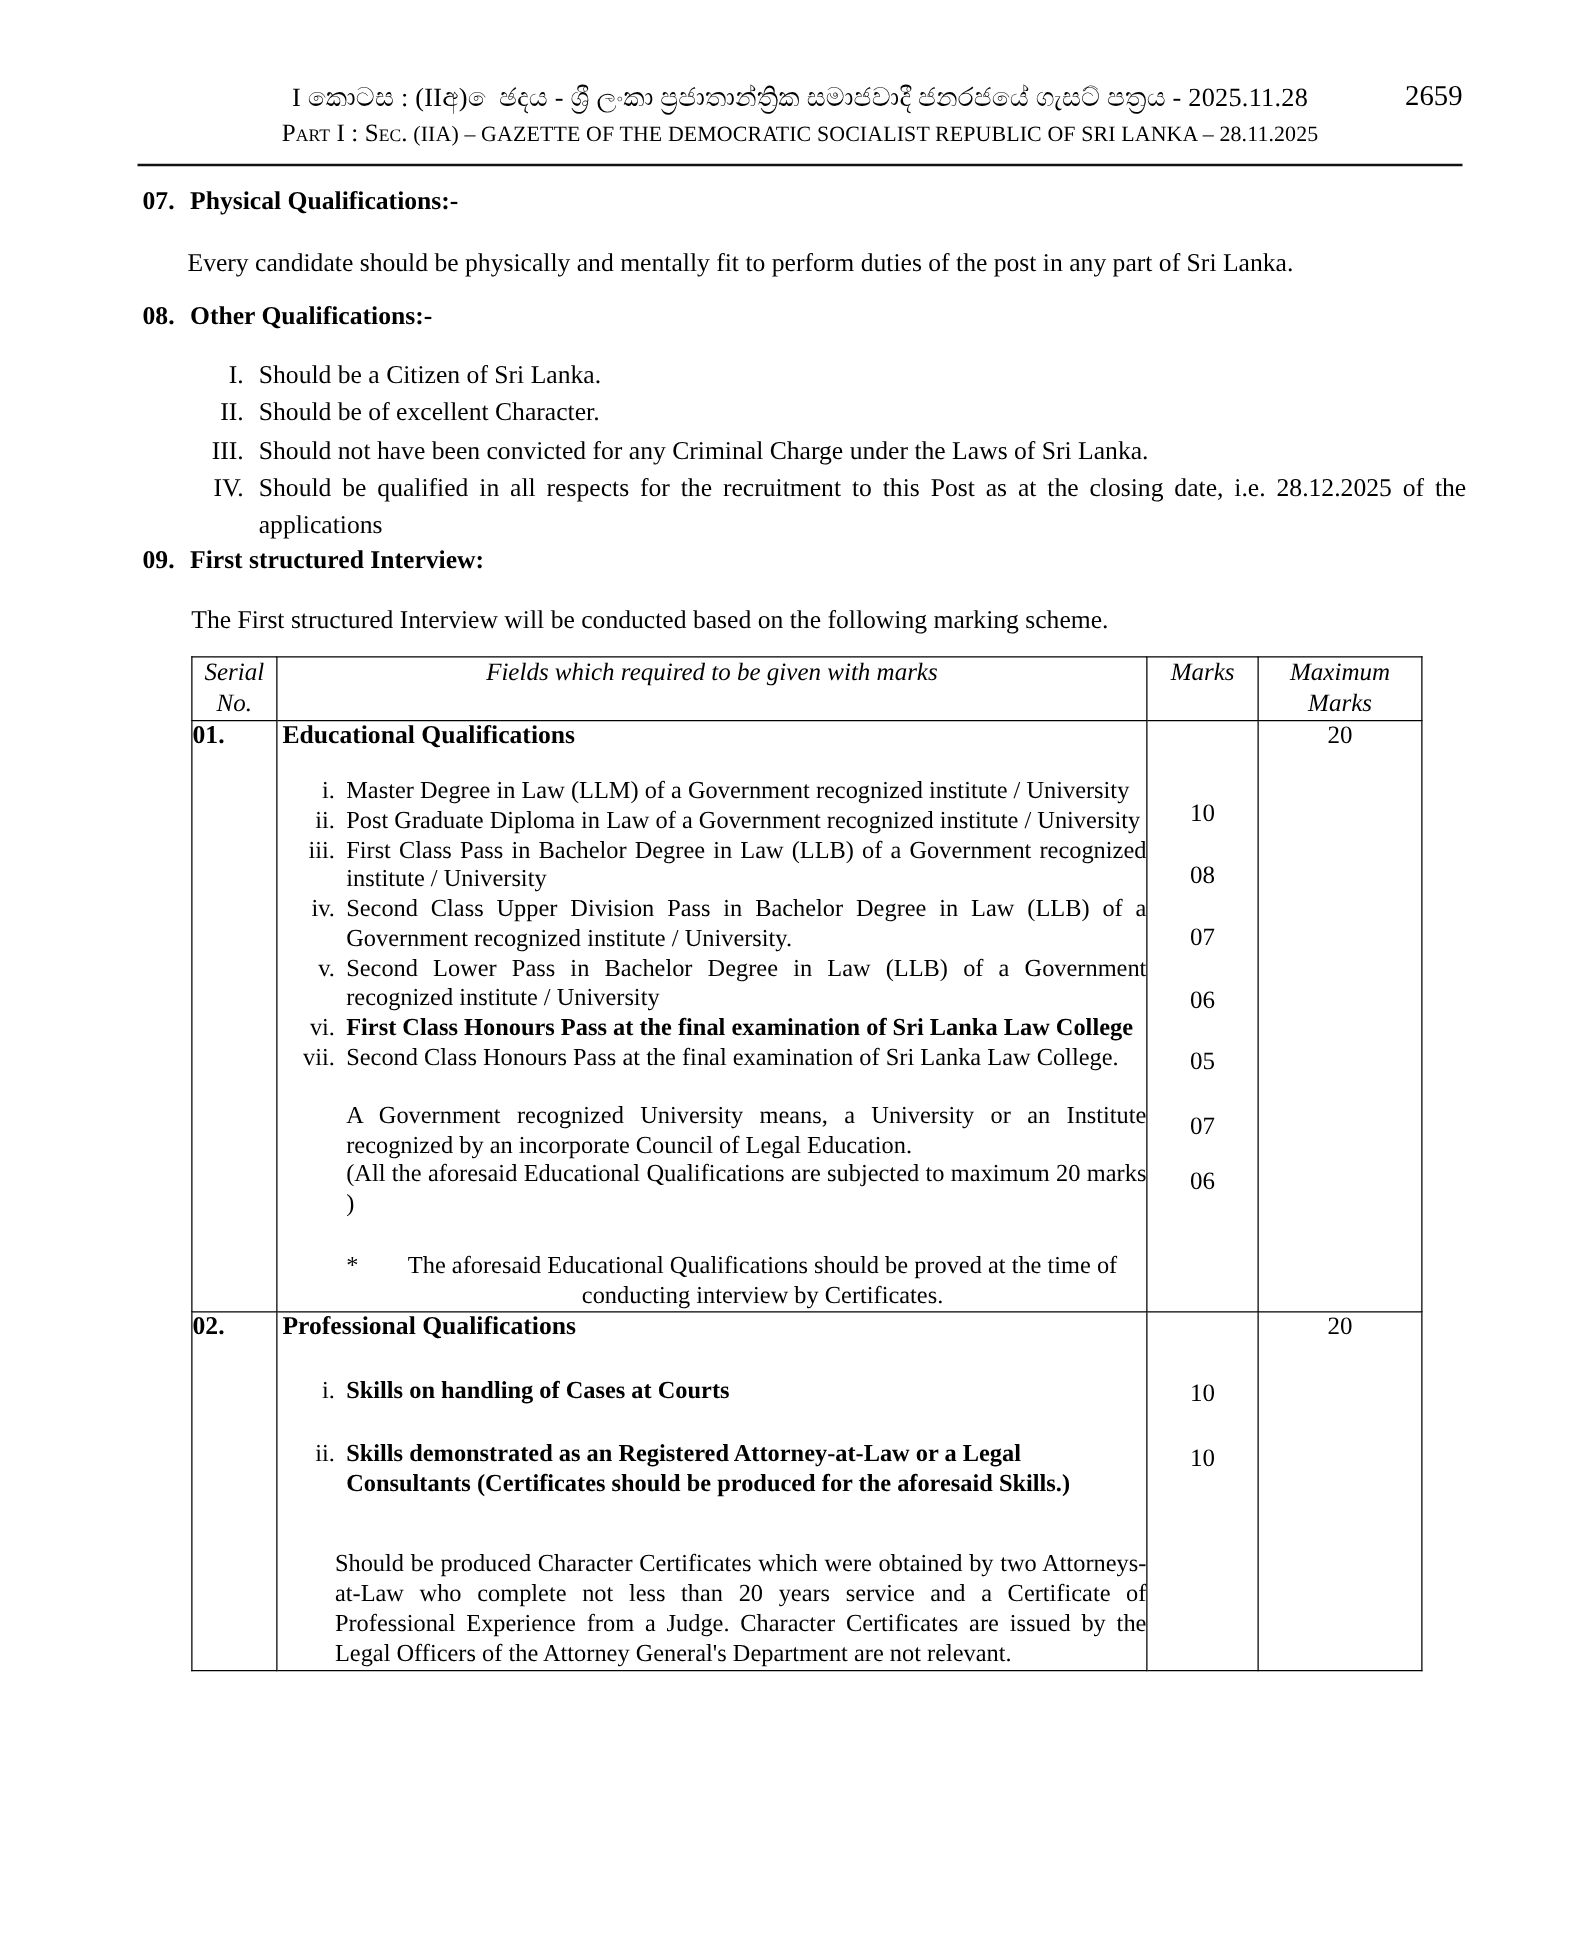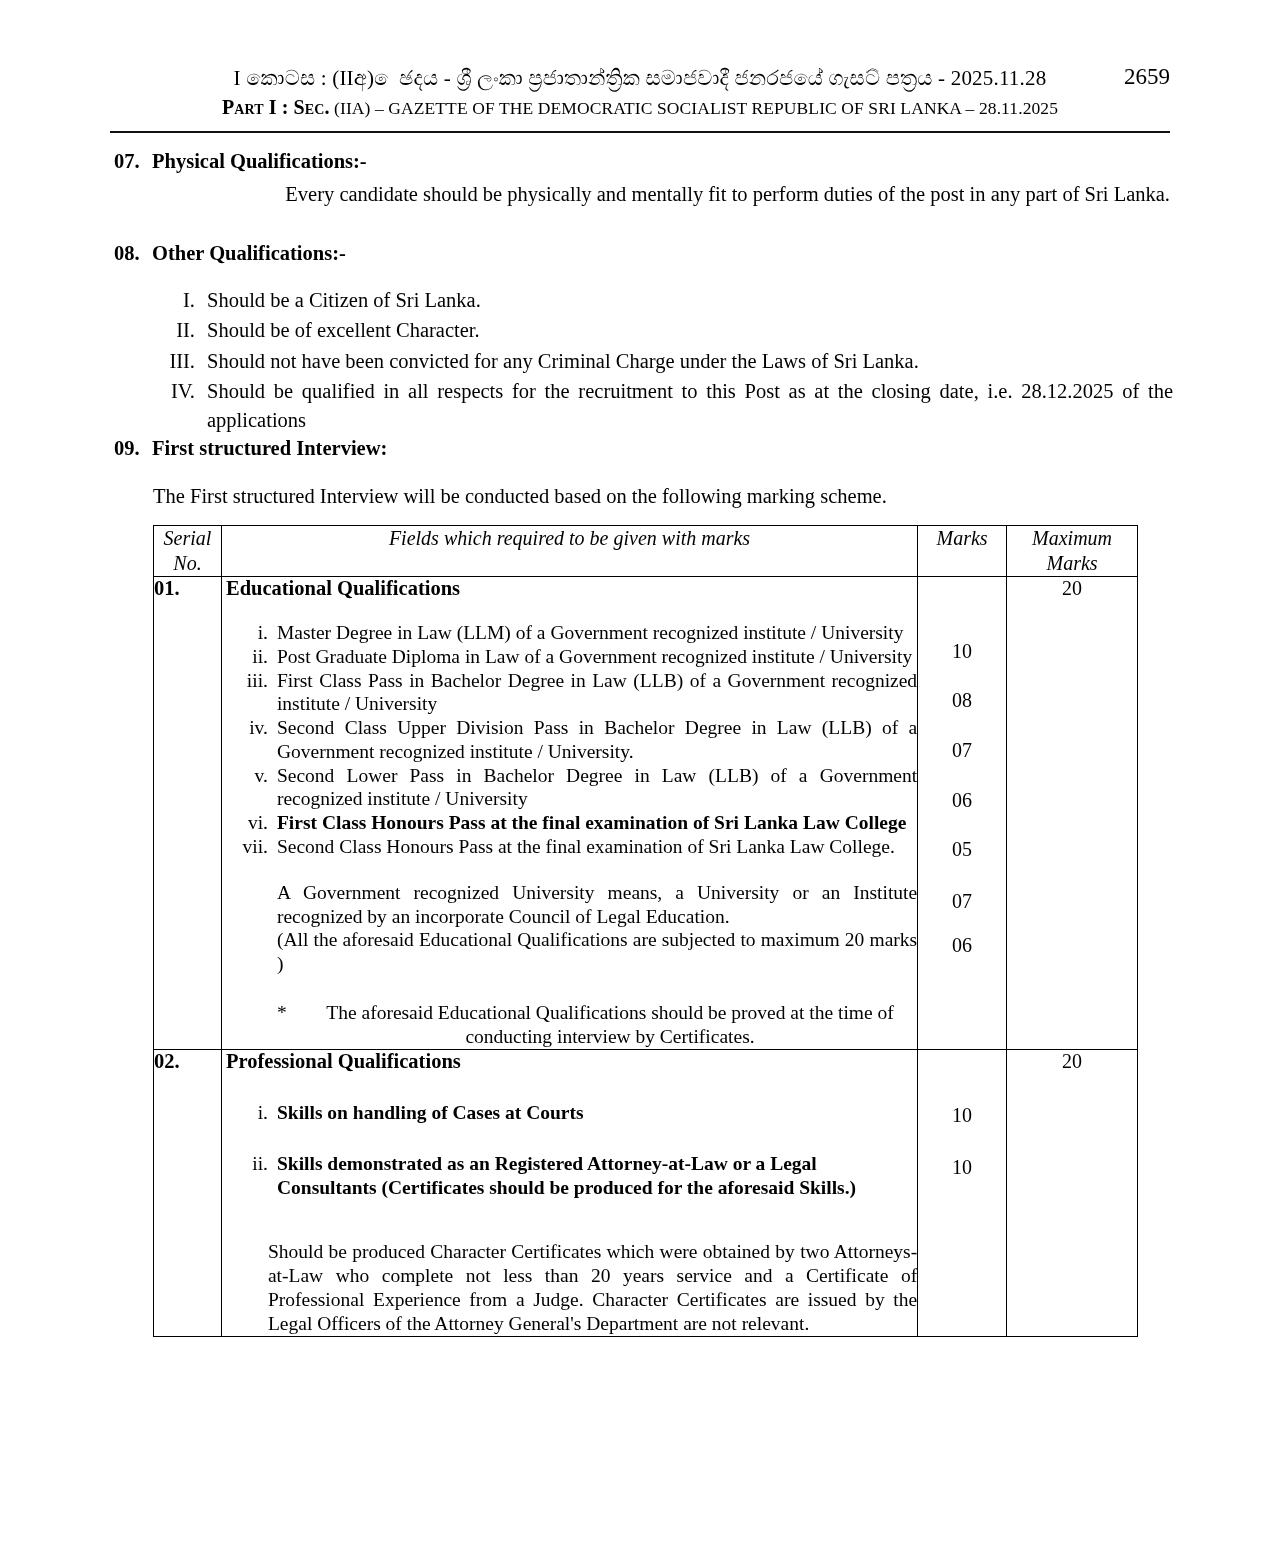--- a/index.html
+++ b/index.html
@@ -54,21 +54,20 @@
   .mast-row2 {
     text-align: center;
     font-size: 17.5px;
     margin-top: 5px;
     letter-spacing: 0.1px;
     white-space: nowrap;
   }
   .smallcaps {
     font-variant: small-caps;
     font-size: 20px;
-    font-weight: bold;
   }
   .rule {
     position: absolute;
     left: 110px;
     top: 131px;
     width: 1060px;
     height: 0;
     border-top: 2.6px solid #111;
   }
 
@@ -243,21 +242,21 @@
     <div class="mast-row2">
       <span class="smallcaps">Part I : Sec.</span>
       <span>(IIA) – GAZETTE OF THE DEMOCRATIC SOCIALIST REPUBLIC OF SRI LANKA – 28.11.2025</span>
     </div>
   </div>
   <div class="rule"></div>
 
   <div class="sec-head" style="left:114px; top:150px;">
     <span class="sec-num">07.</span><span>Physical Qualifications:-</span>
   </div>
-  <div class="para" style="left:150px; top:181px; width:1020px;text-align:right;">Every candidate should be physically and mentally fit to perform duties of the post in any part of Sri Lanka.</div>
+  <div class="para" style="left:150px; top:198px; width:1020px;">Every candidate should be physically and mentally fit to perform duties of the post in any part of Sri Lanka.</div>
 
   <div class="sec-head" style="left:114px; top:242px;">
     <span class="sec-num">08.</span><span>Other Qualifications:-</span>
   </div>
 
   <div class="rlist">
     <div class="rlist-item">
       <span class="rlist-num">I.</span>
       <span class="rlist-txt">Should be a Citizen of Sri Lanka.</span>
     </div>

